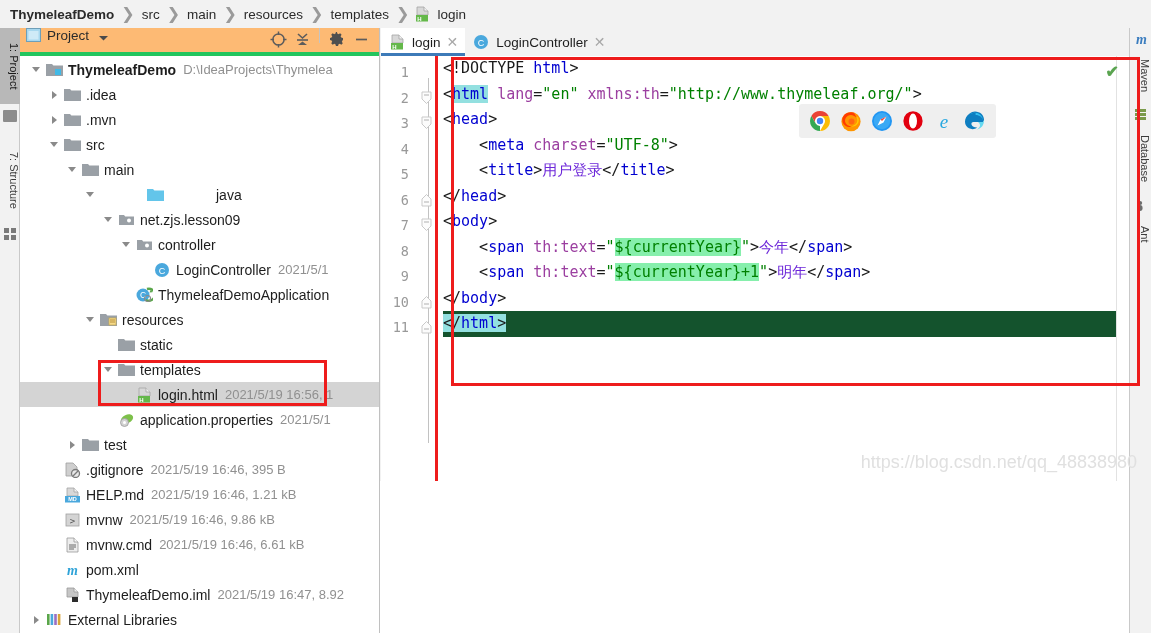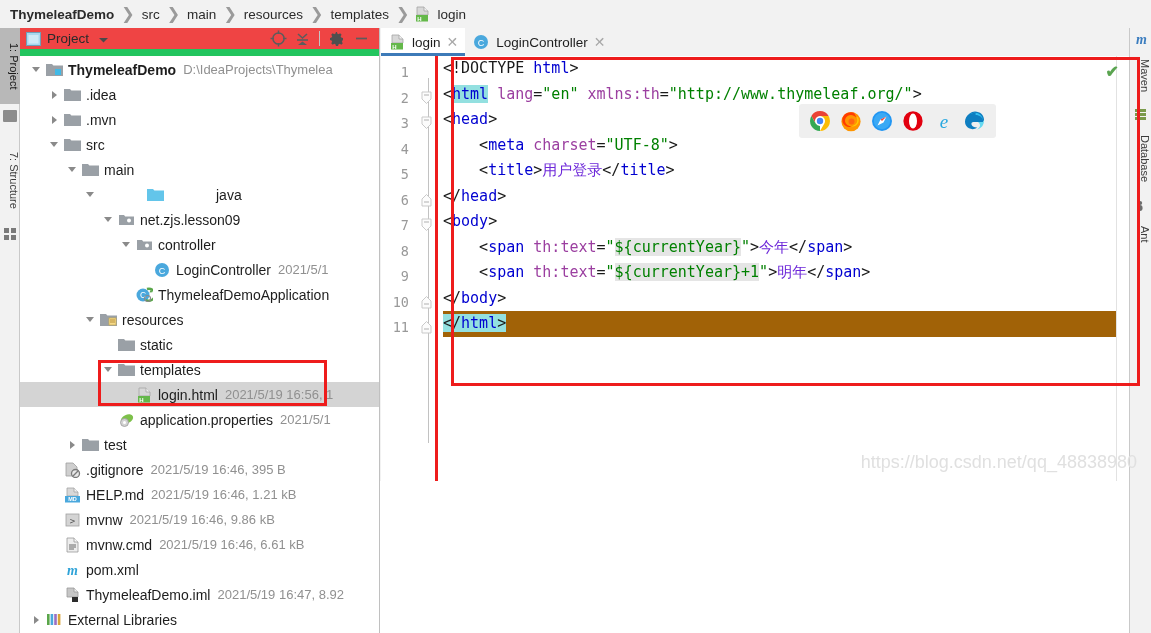--- a/index.html
+++ b/index.html
@@ -39,22 +39,22 @@
     padding:4px 0; letter-spacing:0px; white-space:nowrap;
   }
   .vtab.sel { background:#b8b8b8; color:#1a1a1a; }
 
   
   .proj-panel {
     position:absolute; left:20px; top:28px; width:360px; height:605px;
     background:#ffffff; border-right:1px solid #c0c0c0;
   }
   .proj-head {
-    height:28px; background:#ef4444; border-bottom:7px solid #22c55e;
-    display:flex; align-items:center; padding:0 6px;
+    height:28px; background:#fdba74; border-bottom:4px solid #22c55e;
+    display:flex; padding:0 6px;
   }
   .proj-title { font-size:13.5px; color:#2b2b2b; margin-left:6px; }
   .proj-head-sp { flex:1; }
   .tb-btn { width:24px; height:22px; display:flex; align-items:center; justify-content:center; }
   .tb-div { width:1px; height:15px; background:#c4c4c4; margin:0 5px; }
 
   .tree { position:absolute; left:0; top:29px; right:0; bottom:0; overflow:hidden; background:#fff; }
   .row {
     height:25px; display:flex; align-items:center; white-space:nowrap;
     font-size:14px; color:#1d1d1d; padding-right:4px;
@@ -97,28 +97,28 @@
   }
   .fold { position:absolute; left:40px; width:11px; }
   .vert-line { position:absolute; left:47px; top:22px; width:1px; bottom:38px; background:#c2c2c2; }
 
   .code-lines {
     position:absolute; left:62px; top:0; right:0; bottom:0;
     font-family:"DejaVu Sans Mono", monospace; font-size:15px;
     line-height:25.5px; white-space:pre;
   }
   .cl { height:25.5px; }
-  .cl.hl { background:#a16207; }
+  .cl.hl { background:#14532d; }
   .tag { color:#0000d0; }
   .attr { color:#9b3fa0; }
   .val { color:#008000; }
   .txt { color:#6d28d9; }
   .punc { color:#1a1a1a; }
   .mbrace { background:#93e0e0; }
-  .elexp { background:#e5e5e5; }
+  .elexp { background:#86efac; }
 
   .chk { position:absolute; right:10px; top:6px; font-size:16px; color:#5aa450; font-weight:bold; }
 
   
   .browsers {
     position:absolute; background:#efefef; border-radius:3px;
     display:flex; align-items:center; gap:9px; padding:6px 10px;
   }
   .bico { width:22px; height:22px; position:relative; }
 

